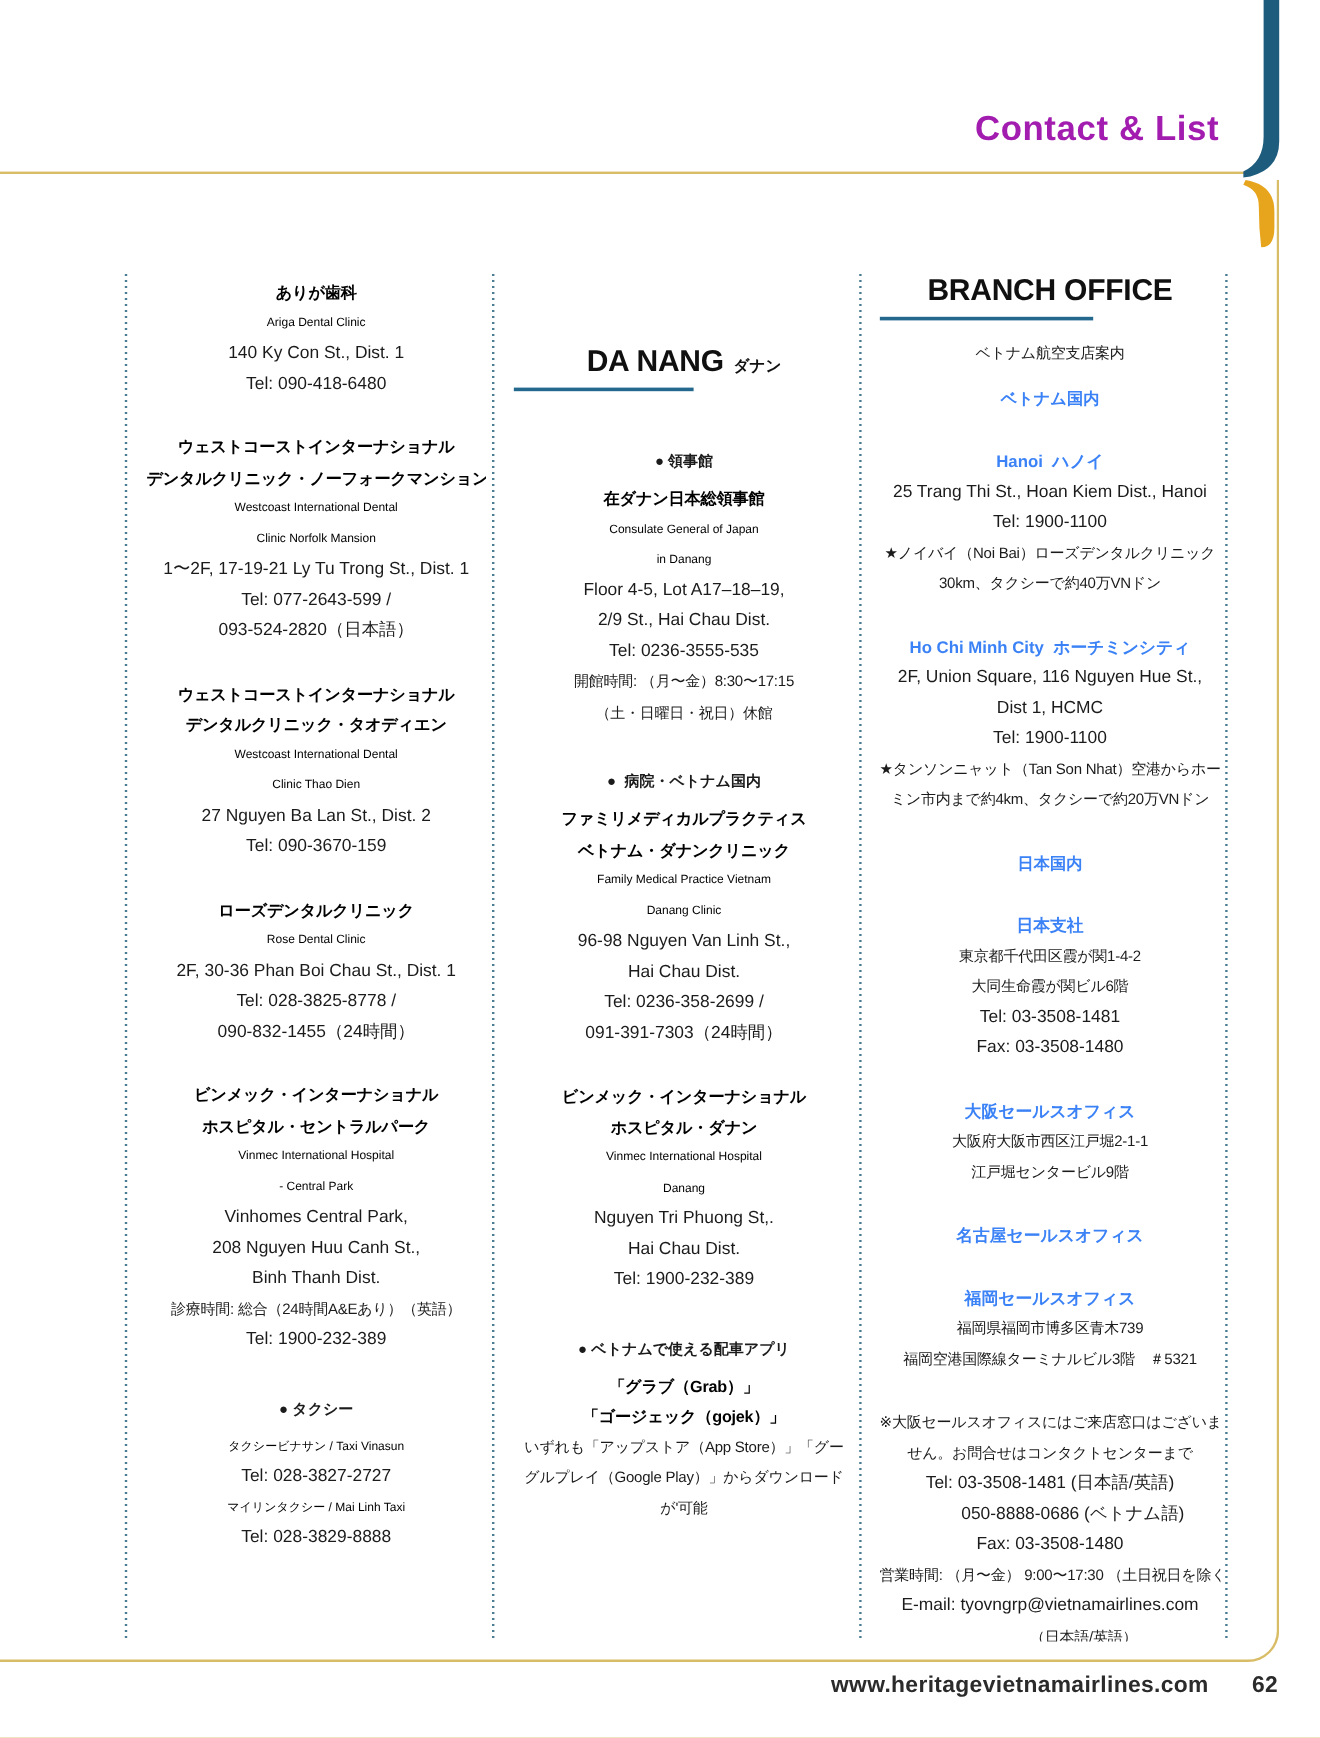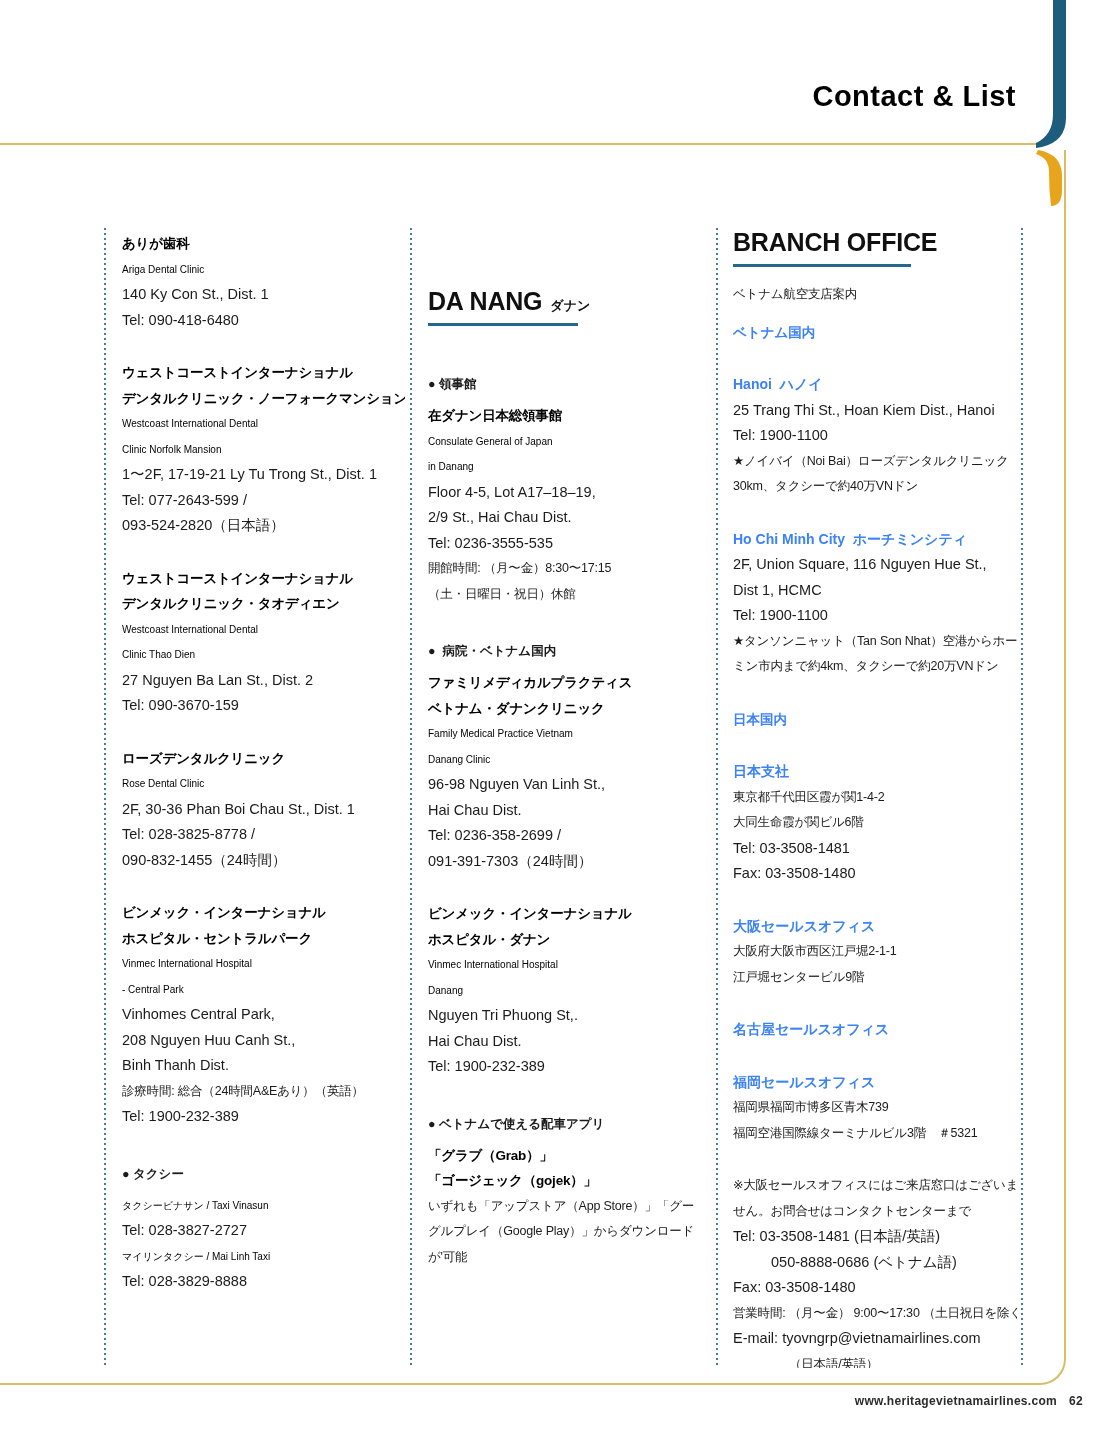--- a/index.html
+++ b/index.html
@@ -3,37 +3,37 @@
 <meta charset="utf-8">
 <style>
   html,body{margin:0;padding:0;}
   body{
     position:relative;width:1100px;height:1448px;background:#ffffff;
     font-family:"Liberation Sans","DejaVu Sans",sans-serif;color:#1b1b1b;
     overflow:hidden;
   }
   
   .page-title{
-    position:absolute;top:80px;right:84px;
-    font-size:29px;font-weight:bold;letter-spacing:.5px;color:#000000;
+    position:absolute;top:92px;right:84px;
+    font-size:29px;font-weight:bold;letter-spacing:.5px;color:#a21caf;
   }
   .top-rule{position:absolute;left:0;top:143px;width:1046px;height:2px;background:#d9bc66;}
   .frame{
     position:absolute;left:0;top:150px;width:1064px;height:1233px;
     border-right:2px solid #d9bc66;border-bottom:2px solid #d9bc66;
     border-bottom-right-radius:26px;
   }
   .ribbon{position:absolute;left:1036px;top:0;width:64px;height:215px;}
   .dots{
     position:absolute;top:228px;width:2px;height:1140px;
     background:repeating-linear-gradient(to bottom,#4a7c92 0,#4a7c92 2px,transparent 2px,transparent 5px);
   }
   .dots.d1{left:104px;} .dots.d2{left:410px;} .dots.d3{left:716px;} .dots.d4{left:1021px;}
   
-  .col{position:absolute;overflow:hidden;}
+  .col{position:absolute;overflow:hidden;text-align:center;}
   .col[data-col="0"]{left:122px;top:231px;width:283px;height:1135px;}
   .col[data-col="1"]{left:428px;top:240px;width:284px;height:1140px;margin-top:47px;}
   .col[data-col="2"]{left:733px;top:228px;width:284px;height:1140px;}
   .col-header .col-title{font-size:25px;font-weight:bold;color:#101010;letter-spacing:-.2px;}
   .col-header .col-tag{font-size:13px;font-weight:bold;margin-left:8px;color:#101010;}
   .col-header .rule{height:3px;background:#24688e;margin-top:7px;}
   .col[data-col="1"] .rule{width:150px;}
   .col[data-col="2"] .rule{width:178px;}
   .col[data-col="1"] .col-header{margin-bottom:48px;}
   .col[data-col="2"] .col-header{margin-bottom:12px;}
@@ -47,22 +47,22 @@
   .blue{font-weight:bold;font-size:14px;color:#3b82f6;}
   .bjp{font-weight:bold;font-size:13.5px;color:#3b82f6;}
   .i1{padding-left:38px;}
   .i2{padding-left:56px;}
   .sec{font-weight:bold;font-size:12.5px;line-height:20px;margin:34px 0 0 0;white-space:pre;}
   .block+.block{margin-top:27px;}
   .sec+.block{margin-top:9px;}
   .col .block:first-child,.col .sec:first-child{margin-top:0;}
   
   .footer{
-    position:absolute;top:1394px;right:17px;display:flex;gap:12px;
-    font-weight:bold;font-size:12px;letter-spacing:.3px;color:#2b2b2b;
+    position:absolute;top:1394px;right:35px;display:flex;gap:36px;
+    font-weight:bold;font-size:19px;letter-spacing:.3px;color:#2b2b2b;
   }
 </style>
 </head>
 <body>
 
 <div class="page-title">Contact &amp; List</div>
 <div class="top-rule"></div>
 <div class="frame"></div>
 <div class="ribbon">
   <svg width="64" height="215" viewBox="0 0 64 215">

